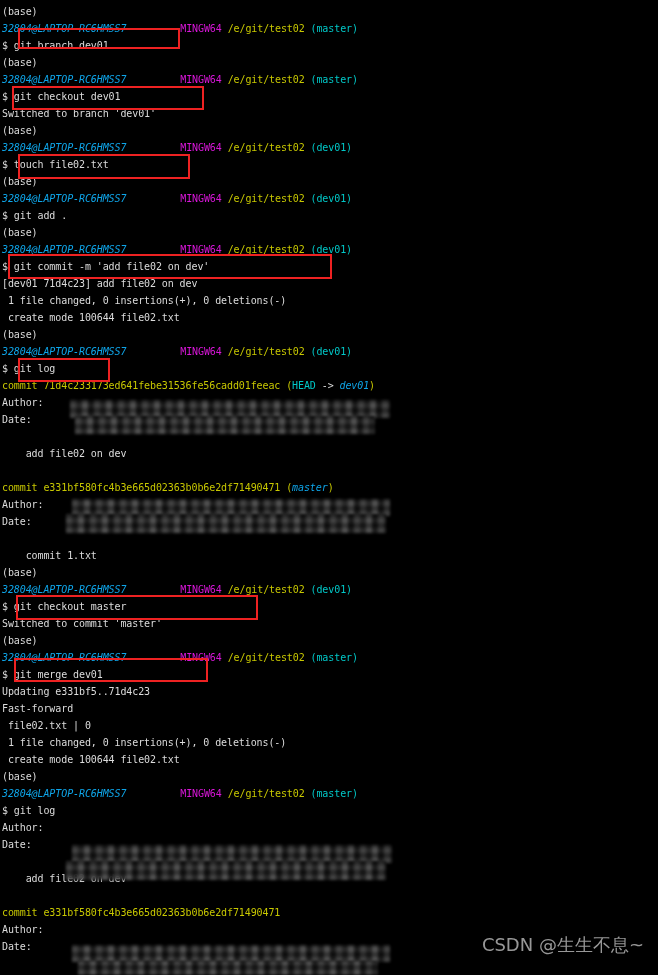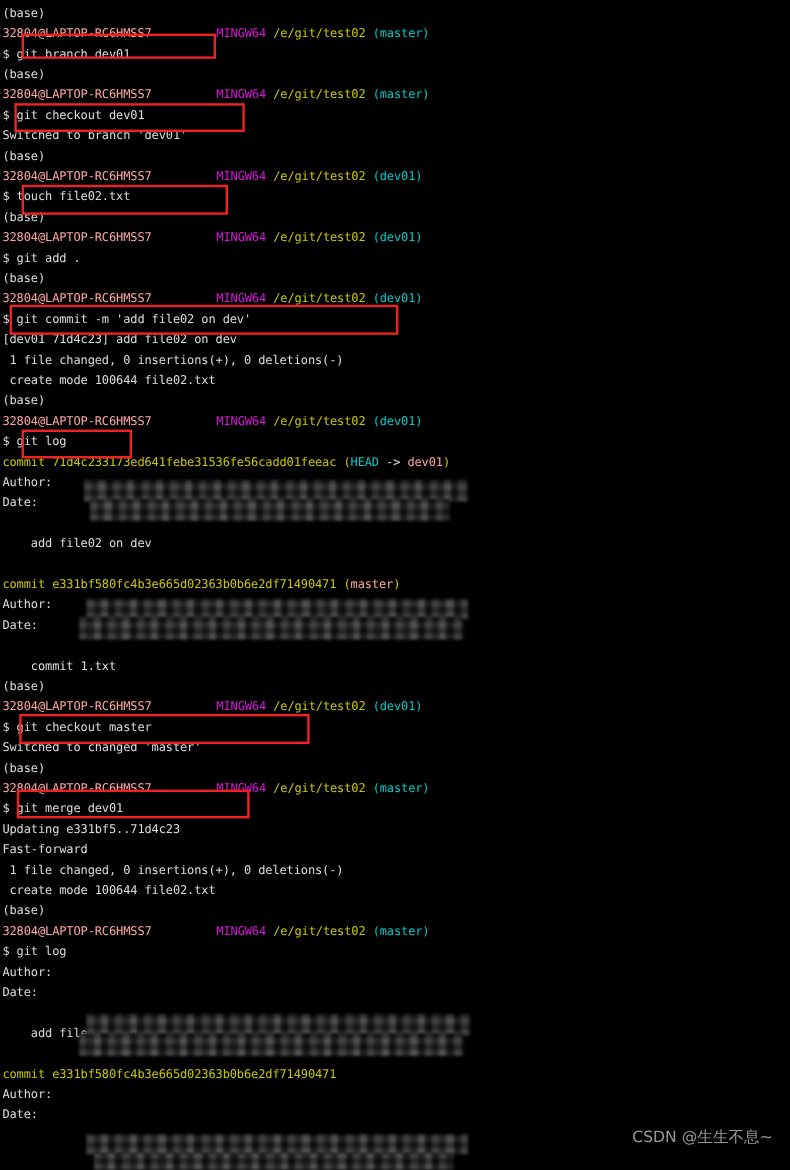--- a/index.html
+++ b/index.html
@@ -27,21 +27,21 @@
   .line {
     height: 17px;
     line-height: 17px;
     font-size: 10px;
     white-space: pre;
     letter-spacing: -0.1px;
     padding-left: 2px;
     color: #d6d6d6;
   }
   .c-white   { color: #dcdcdc; }
-  .c-green   { color: #fca5a5; }
+  .c-green   { color: #0ea5e9; font-style: italic; }
   .c-magenta { color: #d916d9; padding-left: 48px; }
   .c-yellow  { color: #c8c800; }
   .c-cyan    { color: #00c8c8; }
   .c-blank   { color: transparent; }
 
   
   .redact {
     position: absolute;
     background:
       repeating-linear-gradient(90deg,
@@ -62,21 +62,21 @@
     border: 2px solid #ee2222;
     box-sizing: border-box;
     pointer-events: none;
     background: transparent;
   }
   #watermark {
     position: absolute;
     right: 14px;
     bottom: 18px;
     color: #b9b9b9;
-    font-size: 13px;
+    font-size: 18px;
     font-family: "DejaVu Sans", "Liberation Sans", sans-serif;
     opacity: 0.82;
     white-space: nowrap;
   }
 </style>
 </head>
 <body>
 
 <div id="terminal">
     <div class="line"><span class="c-white">(base)</span></div>
@@ -108,26 +108,27 @@
     <div class="line"><span class="c-white">    add file02 on dev</span></div>
     <div class="line"><span class="c-blank">&nbsp;</span></div>
     <div class="line"><span class="c-yellow">commit e331bf580fc4b3e665d02363b0b6e2df71490471</span><span class="c-yellow"> (</span><span class="c-green">master</span><span class="c-yellow">)</span></div>
     <div class="line"><span class="c-white">Author: </span></div>
     <div class="line"><span class="c-white">Date:   </span></div>
     <div class="line"><span class="c-blank">&nbsp;</span></div>
     <div class="line"><span class="c-white">    commit 1.txt</span></div>
     <div class="line"><span class="c-white">(base)</span></div>
     <div class="line"><span class="c-green">32804@LAPTOP-RC6HMSS7</span><span class="c-white"> </span><span class="c-magenta">MINGW64</span><span class="c-white"> </span><span class="c-yellow">/e/git/test02</span><span class="c-white"> </span><span class="c-cyan">(dev01)</span></div>
     <div class="line"><span class="c-white">$ git checkout master</span></div>
-    <div class="line"><span class="c-white">Switched to changed 'master'</span></div>
+    <div class="line"><span class="c-white">Switched to commit 'master'</span></div>
     <div class="line"><span class="c-white">(base)</span></div>
     <div class="line"><span class="c-green">32804@LAPTOP-RC6HMSS7</span><span class="c-white"> </span><span class="c-magenta">MINGW64</span><span class="c-white"> </span><span class="c-yellow">/e/git/test02</span><span class="c-white"> </span><span class="c-cyan">(master)</span></div>
     <div class="line"><span class="c-white">$ git merge dev01</span></div>
     <div class="line"><span class="c-white">Updating e331bf5..71d4c23</span></div>
     <div class="line"><span class="c-white">Fast-forward</span></div>
+    <div class="line"><span class="c-white"> file02.txt | 0</span></div>
     <div class="line"><span class="c-white"> 1 file changed, 0 insertions(+), 0 deletions(-)</span></div>
     <div class="line"><span class="c-white"> create mode 100644 file02.txt</span></div>
     <div class="line"><span class="c-white">(base)</span></div>
     <div class="line"><span class="c-green">32804@LAPTOP-RC6HMSS7</span><span class="c-white"> </span><span class="c-magenta">MINGW64</span><span class="c-white"> </span><span class="c-yellow">/e/git/test02</span><span class="c-white"> </span><span class="c-cyan">(master)</span></div>
     <div class="line"><span class="c-white">$ git log</span></div>
     <div class="line"><span class="c-white">Author: </span></div>
     <div class="line"><span class="c-white">Date:   </span></div>
     <div class="line"><span class="c-blank">&nbsp;</span></div>
     <div class="line"><span class="c-white">    add file02 on dev</span></div>
     <div class="line"><span class="c-blank">&nbsp;</span></div>

